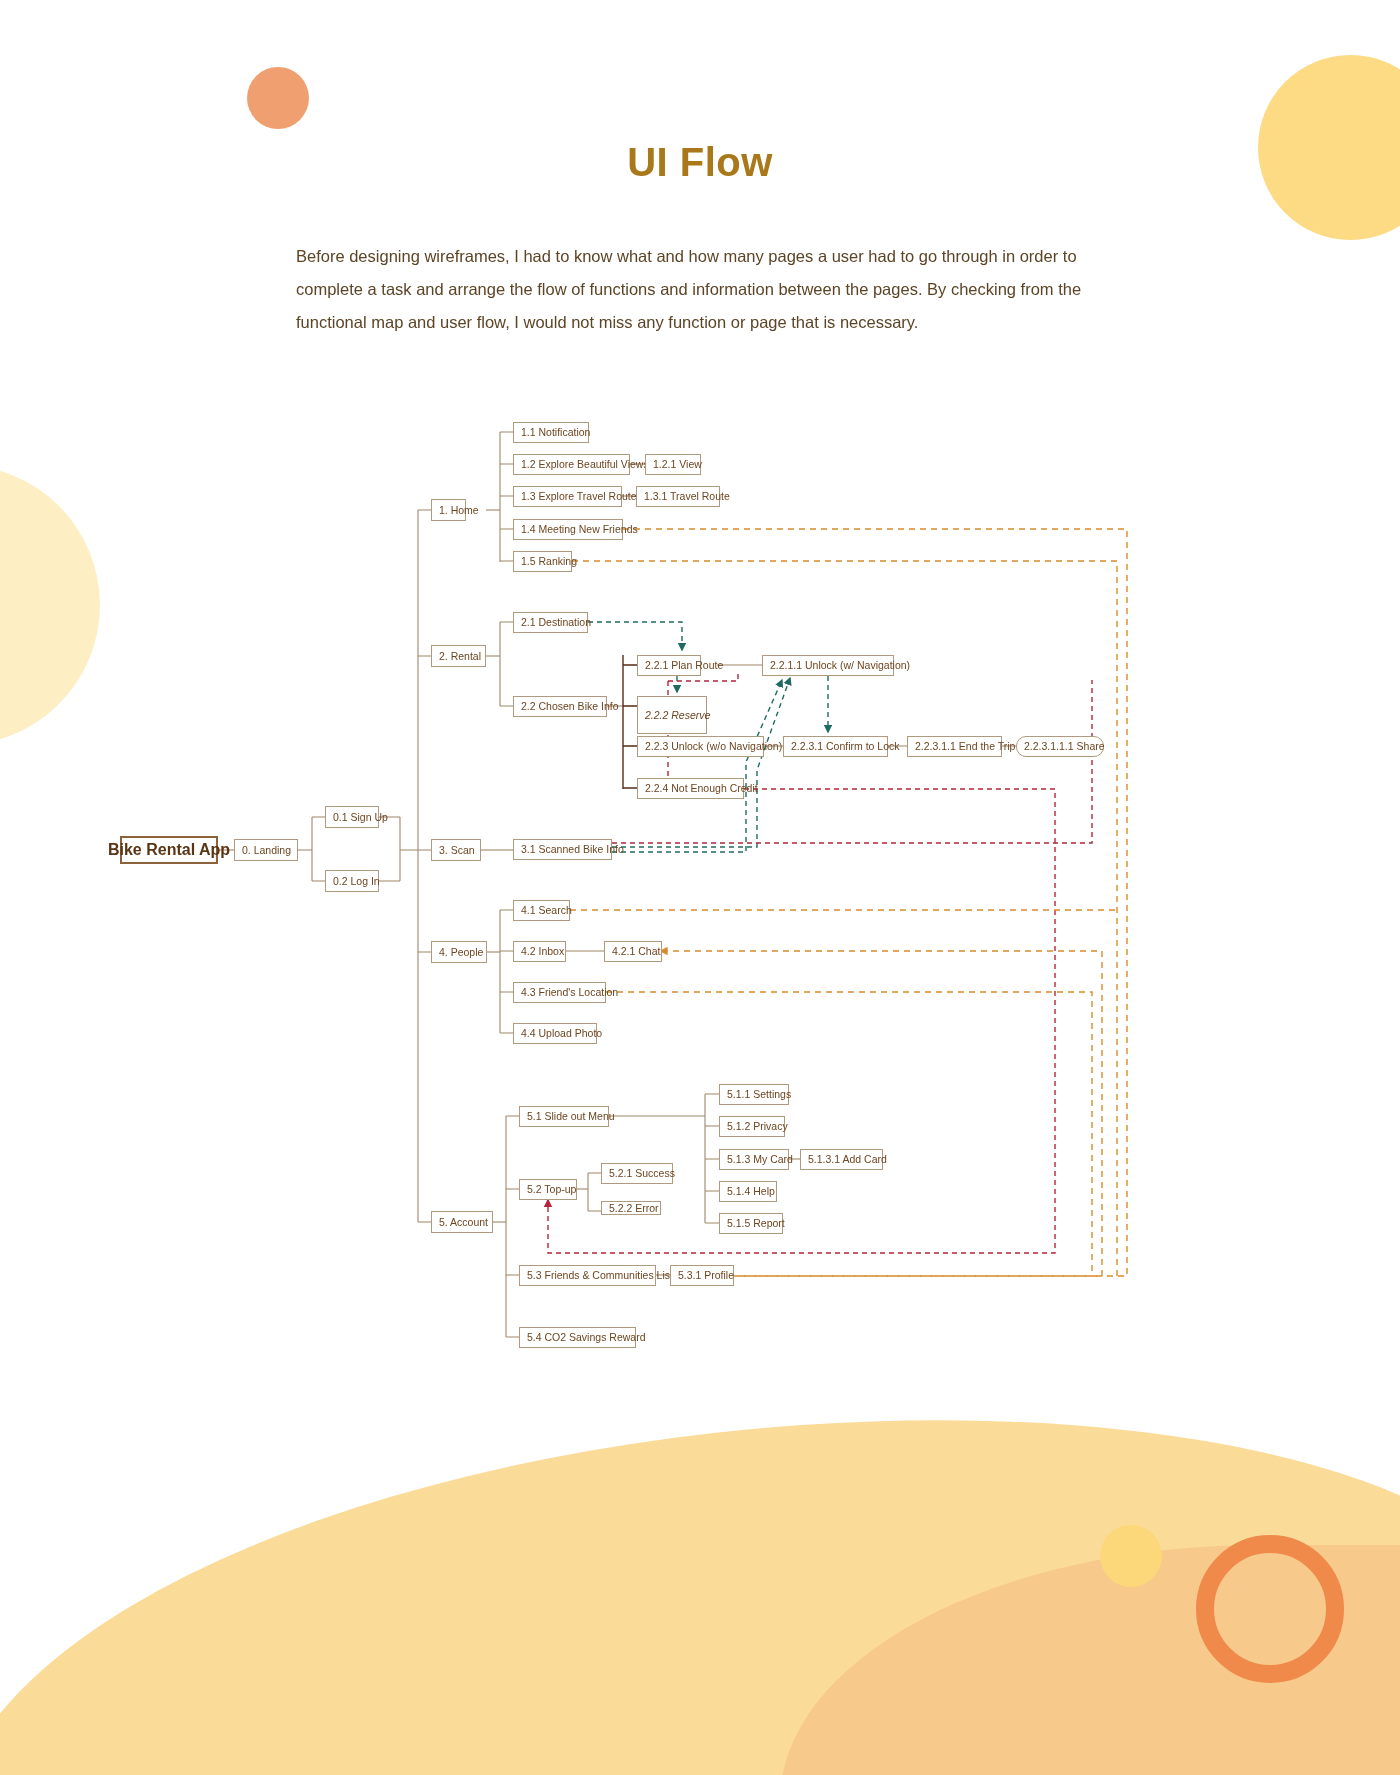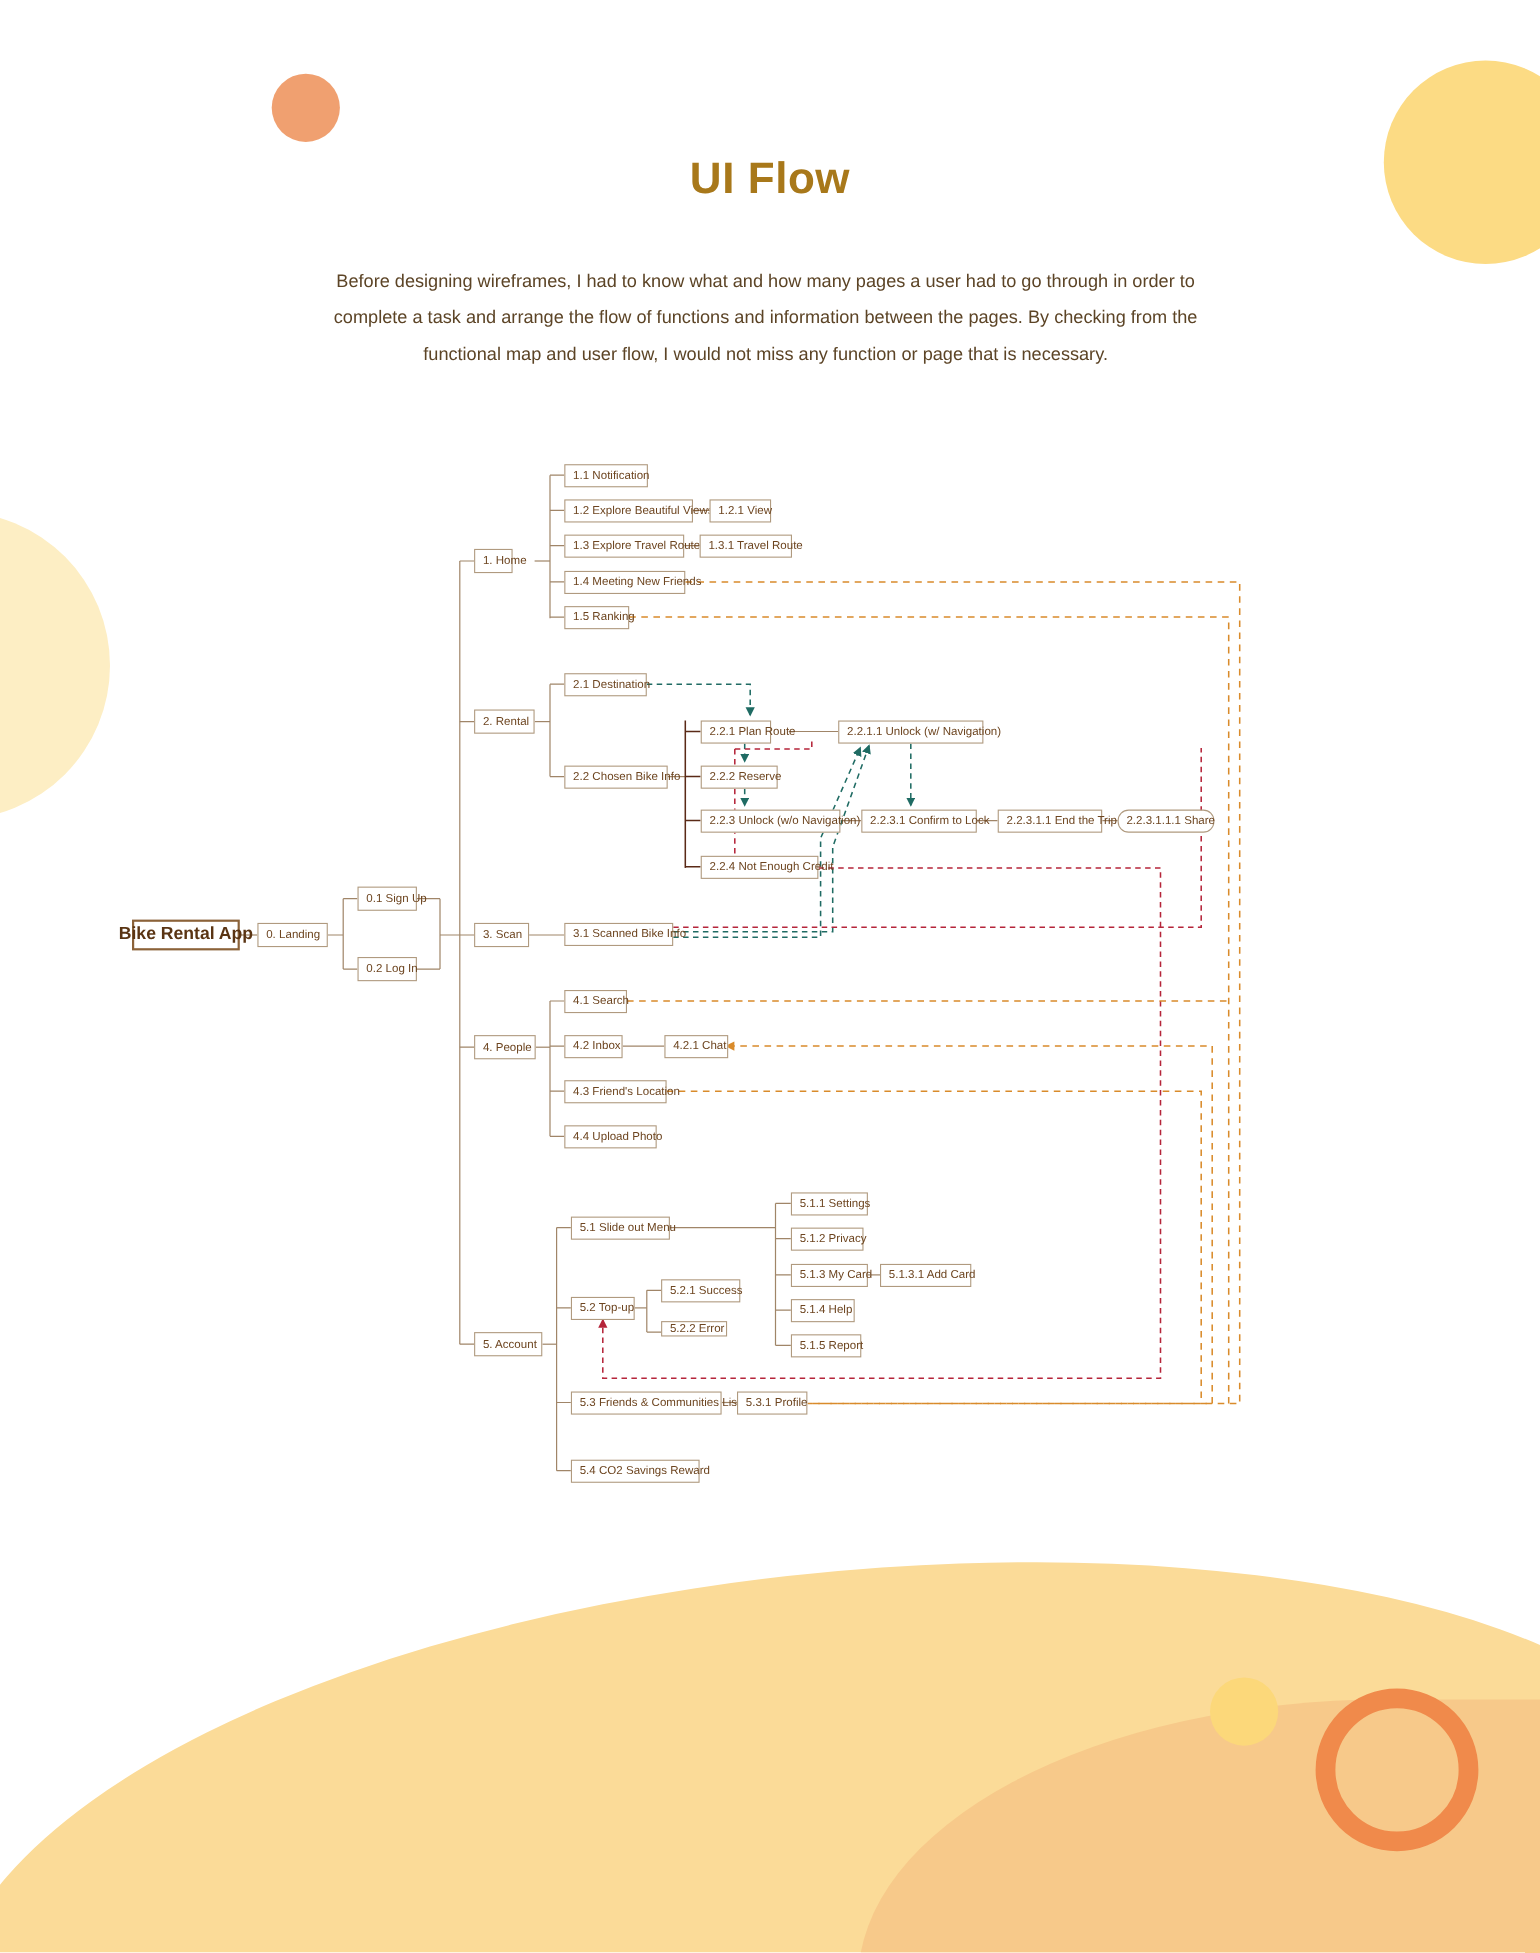--- a/index.html
+++ b/index.html
@@ -79,21 +79,20 @@
     color: #a8781a;
     letter-spacing: 0.5px;
   }
   .intro {
     position: absolute;
     left: 296px; top: 240px;
     width: 800px;
     font-size: 16.5px;
     line-height: 2.0;
     color: #5c4426;
-    text-align: center;
   }
 
   
   #diagram {
     position: absolute;
     left: 0; top: 0;
     width: 1400px;
     height: 1775px;
   }
   .node {
@@ -279,21 +278,21 @@
       </div>
       <div class="node" style="left: 513px; top: 696px; width: 94px; height: 21px;">
         <span>2.2 Chosen Bike Info</span>
       </div>
       <div class="node" style="left: 637px; top: 655px; width: 64px; height: 21px;">
         <span>2.2.1 Plan Route</span>
       </div>
       <div class="node" style="left: 762px; top: 655px; width: 132px; height: 21px;">
         <span>2.2.1.1 Unlock (w/ Navigation)</span>
       </div>
-      <div class="node" style="left: 637px; top: 696px; width: 70px; height: 21px;">
+      <div class="node" style="left: 637px; top: 696px; width: 70px; height: 38px; font-style: italic;">
         <span>2.2.2 Reserve</span>
       </div>
       <div class="node" style="left: 637px; top: 736px; width: 127px; height: 21px;">
         <span>2.2.3 Unlock (w/o Navigation)</span>
       </div>
       <div class="node" style="left: 783px; top: 736px; width: 105px; height: 21px;">
         <span>2.2.3.1 Confirm to Lock</span>
       </div>
       <div class="node" style="left: 907px; top: 736px; width: 95px; height: 21px;">
         <span>2.2.3.1.1 End the Trip</span>

